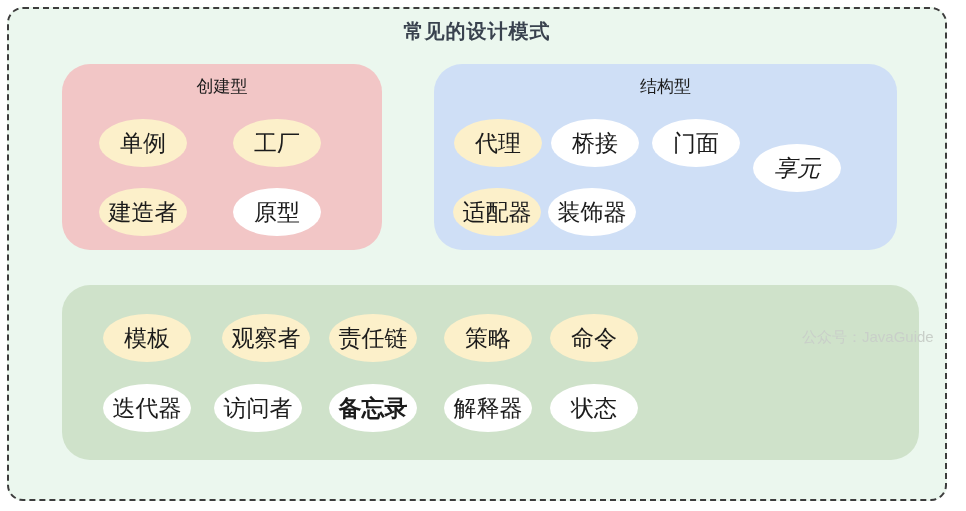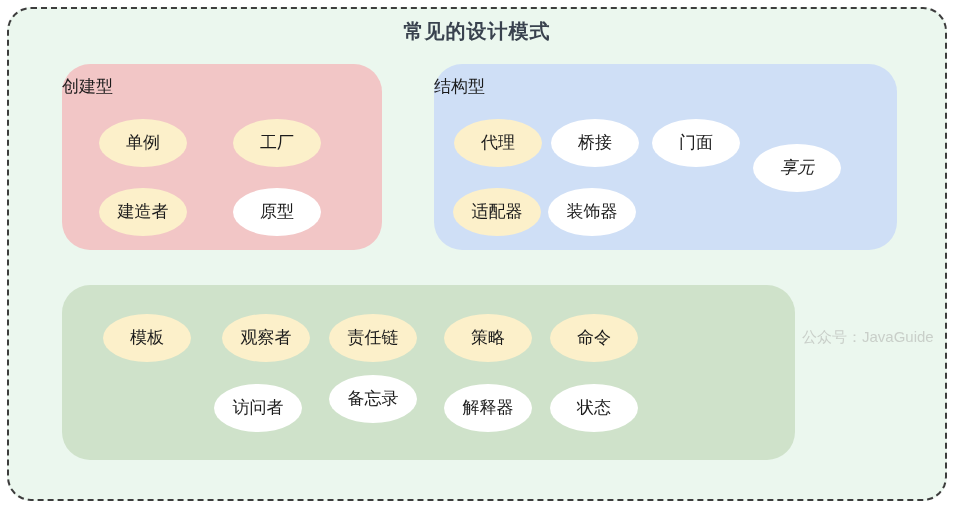--- a/index.html
+++ b/index.html
@@ -28,53 +28,54 @@
     background:var(--page-bg);
     overflow:hidden;
   }
   .panel{
     position:absolute;
     left:7px; top:7px;
     width:940px; height:494px;
     box-sizing:border-box;
     background:var(--panel-bg);
     border:2px dashed var(--panel-border);
-    border-radius:24px;
+    border-radius:16px;
   }
   .main-title{
     position:absolute;
     left:0; right:0;
     top:9px;
     text-align:center;
     font-size:20px;
     font-weight:bold;
     color:var(--title-text);
     letter-spacing:1px;
   }
   .group{
     position:absolute;
     border-radius:28px;
   }
   .group-title{
     position:absolute;
     left:0; right:0;
     top:11px;
+    text-align:center;
     font-size:17px;
     color:var(--label-text);
   }
   .group.creational{ left:53px; top:55px; width:320px; height:186px; background:var(--creational-bg); }
   .group.structural{ left:425px; top:55px; width:419px; height:186px; background:var(--structural-bg);padding-left:44px; }
-  .group.behavioral{ left:53px; top:276px; width:733px; height:175px; background:var(--behavioral-bg); }
+  .group.behavioral{ left:53px; top:276px; width:857px; height:175px; background:var(--behavioral-bg); }
   .oval{
     position:absolute;
     width:88px; height:48px;
     border-radius:50%;
     line-height:48px;
     text-align:center;
-    font-size:17px;
+    font-size:23px;
     color:var(--label-text);
     white-space:nowrap;
   }
   .oval.yellow{ background:var(--oval-yellow); }
   .oval.white{ background:var(--oval-white); }
   .watermark{
     position:absolute;
     left:793px; top:316px;
     font-size:15px;
     line-height:23px;
@@ -107,22 +108,23 @@
         <div class="oval white" style="left: 114px; top: 124px;">装饰器</div>
         <div class="oval yellow" style="left: 19px; top: 124px;">适配器</div>
       </section>
 
     <section class="group behavioral">
     <div class="oval yellow" style="left: 41px; top: 29px;">模板</div>
         <div class="oval yellow" style="left: 160px; top: 29px;">观察者</div>
         <div class="oval yellow" style="left: 267px; top: 29px;">责任链</div>
         <div class="oval yellow" style="left: 382px; top: 29px;">策略</div>
         <div class="oval yellow" style="left: 488px; top: 29px;">命令</div>
+        <div class="oval white" style="left: 41px; top: 99px;">迭代器</div>
         <div class="oval white" style="left: 152px; top: 99px; text-align: center;">访问者</div>
-        <div class="oval white" style="left: 267px; top: 90px;">备忘录</div>
+        <div class="oval white" style="left: 267px; top: 99px; font-weight: bold;">备忘录</div>
         <div class="oval white" style="left: 382px; top: 99px;">解释器</div>
         <div class="oval white" style="left: 488px; top: 99px;">状态</div>
       </section>
 
     <div class="watermark">
       <div>公众号：JavaGuide</div>
     </div>
 
   </div>
 </div>

